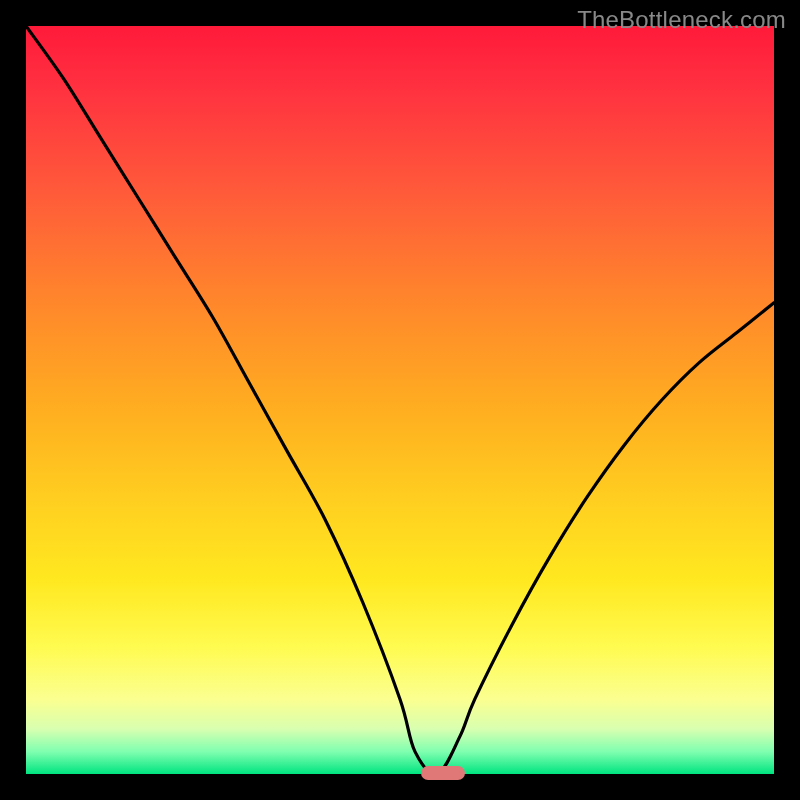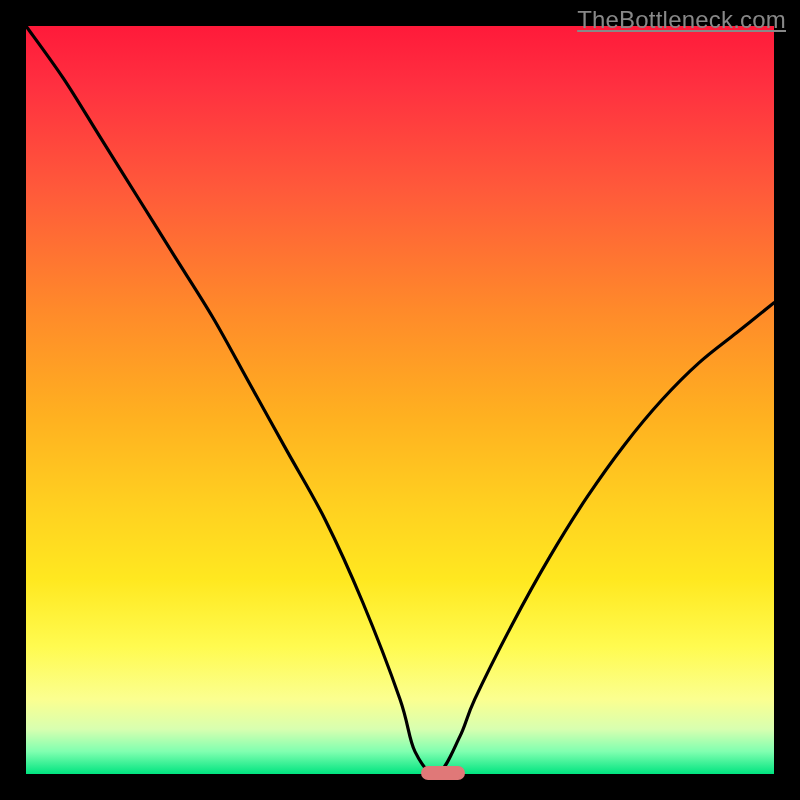--- a/index.html
+++ b/index.html
@@ -18,21 +18,20 @@
   }
   .watermark {
     position: absolute;
     top: 6px;
     right: 14px;
     color: #888;
     font-family: Arial, Helvetica, sans-serif;
     font-size: 24px;
     letter-spacing: 0.2px;
     z-index: 10;
-    text-decoration: underline;
   }
   .plot {
     position: absolute;
     left: 26px;
     top: 26px;
     width: 748px;
     height: 748px;
     background: linear-gradient(to bottom,
       #ff1a3a 0%,
       #ff3040 8%,

